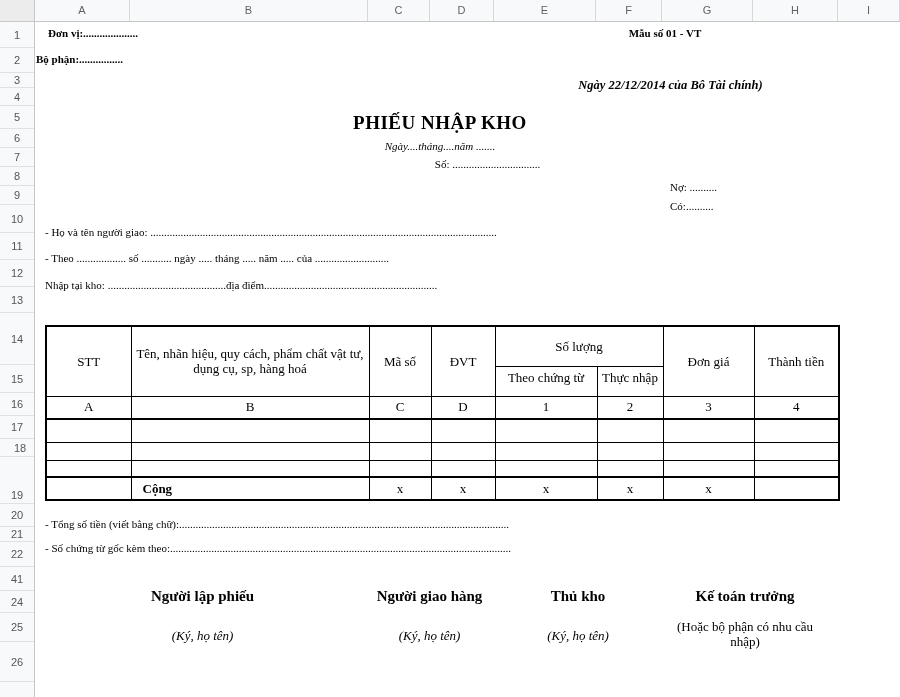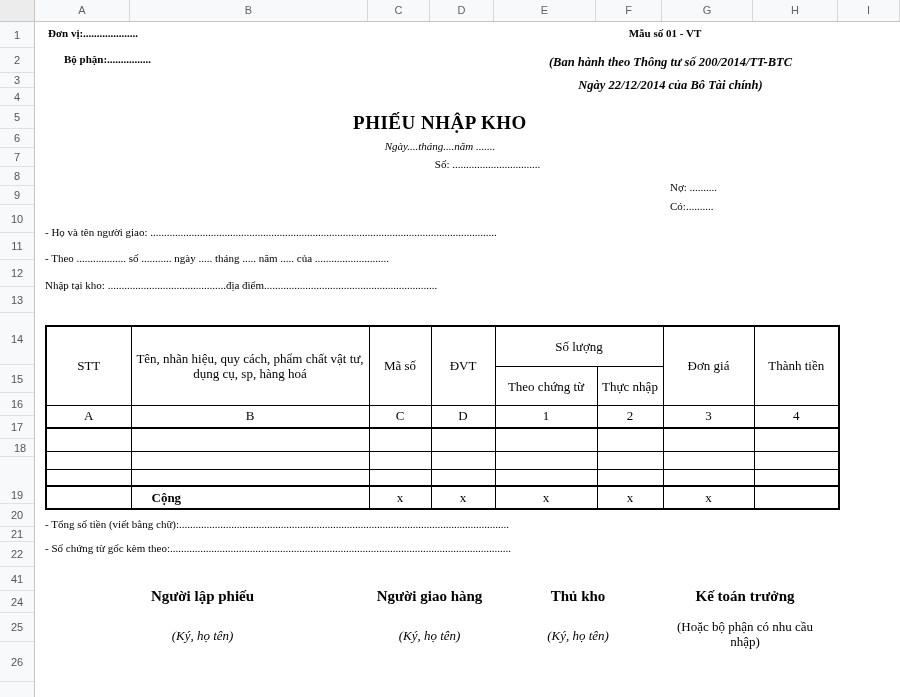--- a/index.html
+++ b/index.html
@@ -43,24 +43,24 @@
   
   #formtable {
     position:absolute; left:45px; top:325px;
     border-collapse:collapse; table-layout:fixed; width:793px;
     font-size:13px;
   }
   #formtable { border:2px solid #000; }
   #formtable td { border:1px solid #000; padding:0; vertical-align:middle; box-sizing:border-box; }
   #formtable .th { text-align:center; line-height:15px; }
   #formtable .subth { vertical-align:top; }
-  #formtable .clip { height:26px; overflow:hidden; line-height:15px; padding-top:12px; text-align:center; }
+  #formtable .clip { height:26px; overflow:hidden; line-height:15px; padding-top:3px; text-align:center; }
   #formtable .idx td { text-align:center; border-bottom:2px solid #000; }
   #formtable .totalrow td { border-top:2px solid #000; height:21px; }
-  #formtable .cong { font-weight:bold; padding-left:20px; }
+  #formtable .cong { font-weight:bold; padding-left:11px; }
   #formtable .xc { text-align:center; }
   
   .sig { position:absolute; text-align:center; }
   .sigtitle { font-weight:bold; font-size:15px; white-space:nowrap; }
   .signote { font-style:italic; font-size:13px; }
   .signote2 { font-size:13px; line-height:15px; }
 </style>
 </head>
 <body>
 
@@ -103,24 +103,23 @@
       <div class="rowcell" style="height: 25px;">22</div>
       <div class="rowcell" style="height: 24px;">41</div>
       <div class="rowcell" style="height: 22px;">24</div>
       <div class="rowcell" style="height: 29px;">25</div>
       <div class="rowcell" style="height: 40px;">26</div>
       <div class="rowcell" style="height: 23px; margin-top: 24px;">27</div>
       <div class="rowcell" style="height: 22px;">28</div>
     </div>
 
   <div class="textline bold" style="left:48px; top:27px; width:200px;">Đơn vị:....................</div>
-  <div class="textline bold" style="left:64px; top:53px; width:200px;">Bộ phận:................</div>
+  <div class="textline bold" style="left:36px; top:53px; width:200px;">Bộ phận:................</div>
 
   <div class="textline bold center" style="left:565px; top:27px; width:200px;">Mẫu số 01 - VT</div>
-  <div class="textline bold italic center" style="left:518px; top:55px; width:305px; font-size:12.5px;">(Ban hành theo Thông tư số 200/2014/TT-BTC</div>
   <div class="textline bold italic center" style="left:518px; top:78px; width:305px; font-size:12.5px;">Ngày 22/12/2014 của Bô Tài chính)</div>
 
   <div id="doc-title" class="textline center" style="left:290px; top:112px; width:300px;">PHIẾU NHẬP KHO</div>
   <div class="textline italic center" style="left:315px; top:140px; width:250px;">Ngày....tháng....năm .......</div>
   <div class="textline center" style="left:365px; top:158px; width:245px;">Số: ................................</div>
   <div class="textline" style="left:670px; top:181px; width:100px;">Nợ: ..........</div>
   <div class="textline" style="left:670px; top:200px; width:100px;">Có:..........</div>
 
   <div class="textline" style="left:45px; top:226px; width:550px;">- Họ và tên người giao: ..............................................................................................................................</div>
   <div class="textline" style="left:45px; top:252px; width:550px;">- Theo .................. số ........... ngày ..... tháng ..... năm ..... của ...........................</div>

